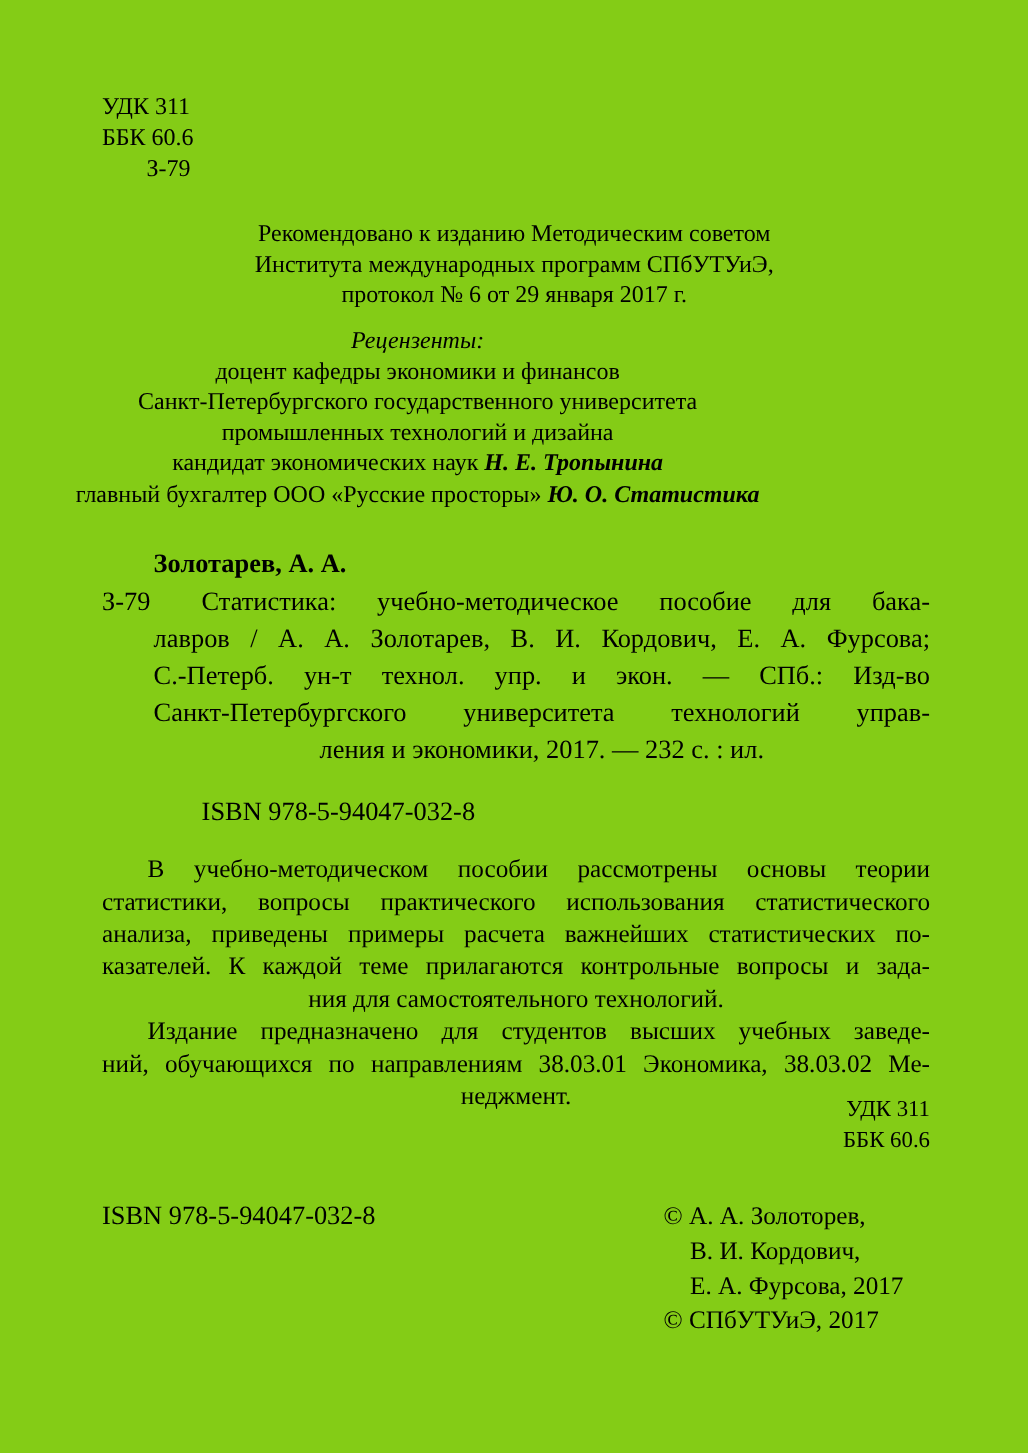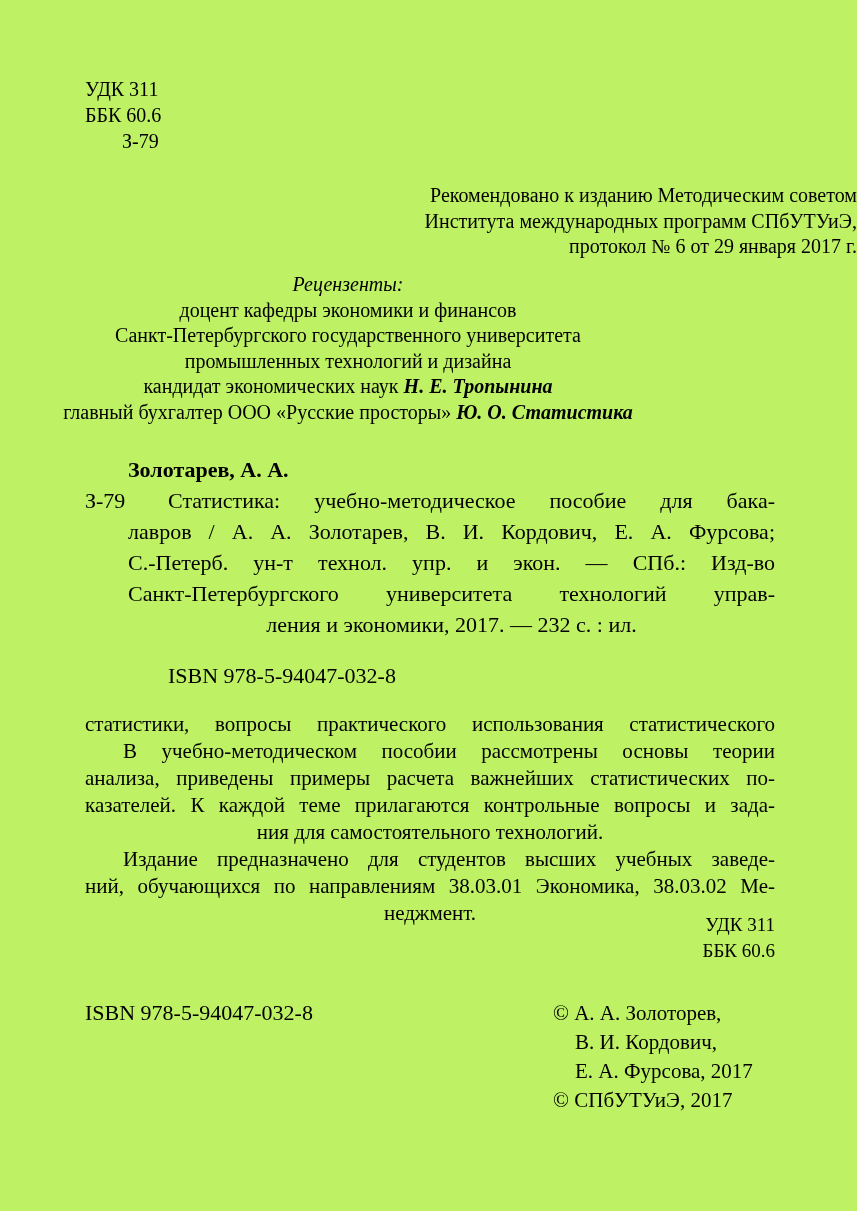--- a/index.html
+++ b/index.html
@@ -1,34 +1,34 @@
 <!DOCTYPE html>
 <html lang="ru"><head>
 <meta charset="utf-8">
 <style>
   * { margin: 0; padding: 0; box-sizing: border-box; }
   html, body { background: #ffffff; }
   .page {
     position: relative;
     width: 857px;
     height: 1211px;
-    background: #bef264;
+    background: #84cc16;
     color: #000000;
     font-family: "Liberation Serif", serif;
     overflow: hidden;
     margin: 0 auto;
   }
   .abs { position: absolute; }
 
   
   .top-codes { left: 85px; top: 76px; font-size: 20px; line-height: 26px; }
   .sign-indent { padding-left: 37px; }
 
   
-  .approval { left: 0; top: 183px; width: 857px; text-align: right; font-size: 20px; line-height: 25.5px; }
+  .approval { left: 0; top: 183px; width: 857px; text-align: center; font-size: 20px; line-height: 25.5px; }
 
   
   .reviewers { left: 0; top: 272px; width: 696px; text-align: center; font-size: 20px; line-height: 25.5px; }
   .italic { font-style: italic; }
   .name-bi { font-weight: bold; font-style: italic; }
 
   
   .bib { left: 85px; top: 457px; width: 690px; font-size: 22px; }
   .bib-author { padding-left: 43px; font-weight: bold; margin-bottom: 2px; }
   .bib-entry { position: relative; padding-left: 43px; line-height: 31px; }
@@ -87,22 +87,22 @@
       <div class="jl">С.-Петерб. ун-т технол. упр. и экон. — СПб.: Изд-во</div>
       <div class="jl">Санкт-Петербургского университета технологий управ-</div>
       <div class="jl-last">ления и экономики, 2017. — 232 с. : ил.</div>
     </div>
   </div>
 
   <div class="abs isbn-main">ISBN 978-5-94047-032-8</div>
 
   <div class="abs annotation">
     <div>
+      <div class="jl first-indent-38">В учебно-методическом пособии рассмотрены основы теории</div>
       <div class="jl">статистики, вопросы практического использования статистического</div>
-      <div class="jl first-indent-38">В учебно-методическом пособии рассмотрены основы теории</div>
       <div class="jl">анализа, приведены примеры расчета важнейших статистических по-</div>
       <div class="jl">казателей. К каждой теме прилагаются контрольные вопросы и зада-</div>
       <div class="jl-last">ния для самостоятельного технологий.</div>
     </div>
     <div>
       <div class="jl first-indent-38">Издание предназначено для студентов высших учебных заведе-</div>
       <div class="jl">ний, обучающихся по направлениям 38.03.01 Экономика, 38.03.02 Ме-</div>
       <div class="jl-last">неджмент.</div>
     </div>
   </div>

